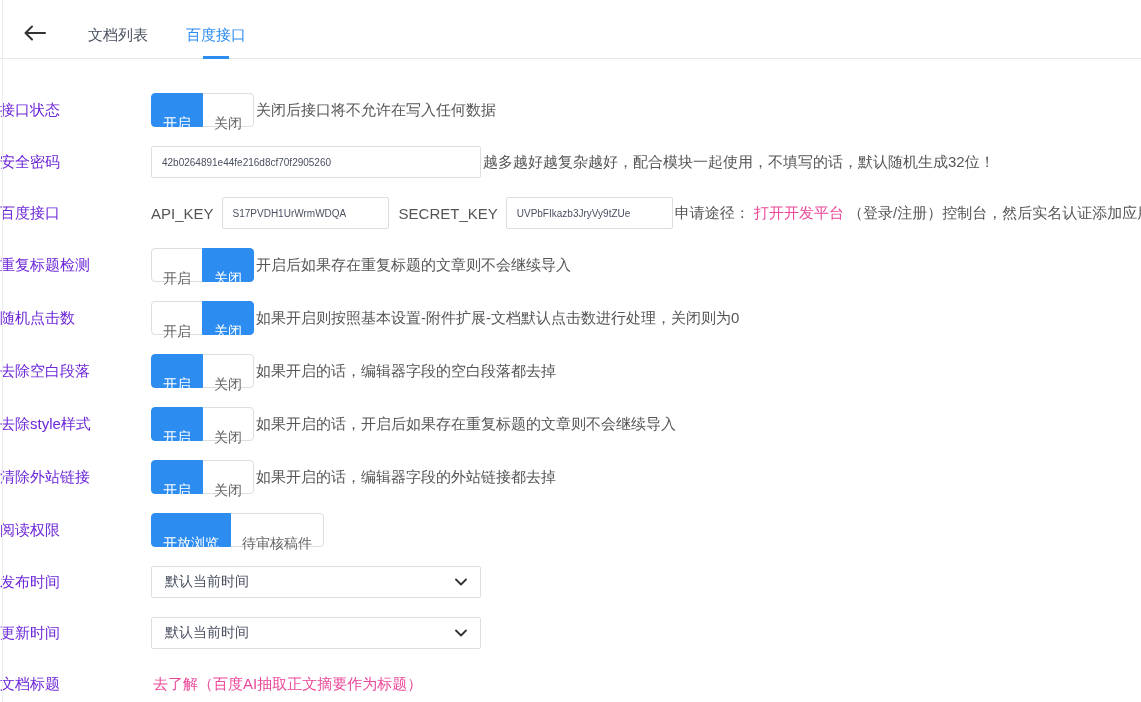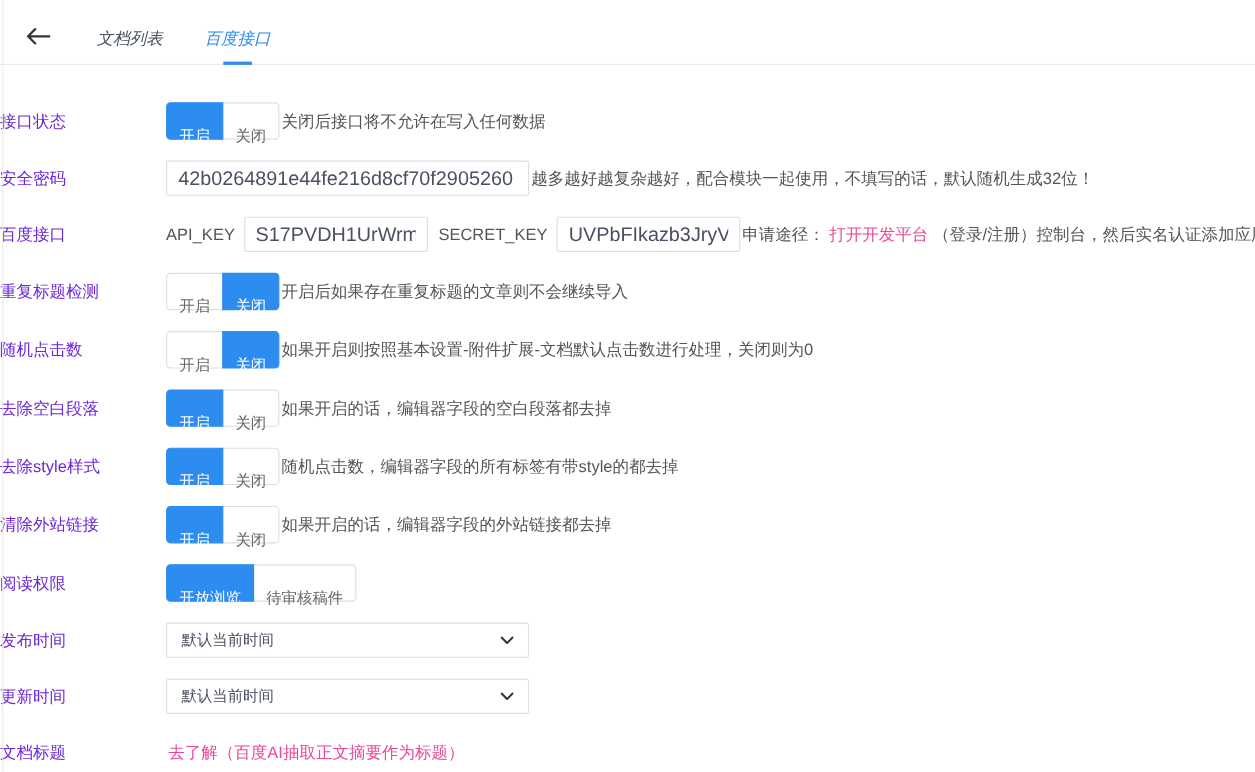--- a/index.html
+++ b/index.html
@@ -22,21 +22,21 @@
     display:flex;
     align-items:center;
     padding-top:12px;
   }
   .back-btn {
     margin-left:22px;
     width:26px; height:22px;
     display:flex; align-items:center; justify-content:center;
     cursor:pointer;
   }
-  .tabs { display:flex; height:100%; align-items:center;font-style:italic; }
+  .tabs { display:flex; height:100%; align-items:center; }
   .tab {
     position:relative;
     height:100%;
     display:flex; align-items:center;
     font-size:15px;
     color:#495060;
     cursor:pointer;
   }
   .tab-doclist { margin-left:40px; }
   .tab-plugin  { margin-left:38px; }
@@ -100,21 +100,21 @@
     z-index:1;
   }
 
   
   .txt-input {
     width:330px;
     height:32px;
     border:1px solid #dcdee2;
     border-radius:2px;
     padding:0 10px;
-    font-size:18px;
+    font-size:10px;
     color:#495060;
     font-family:"Liberation Sans","DejaVu Sans",sans-serif;
     outline:none;
     background:#fff;
   }
   .kv-label { font-size:15px; color:#555; white-space:nowrap; }
   .kv-input { width:167px; margin-left:8px; }
   .kv-gap   { margin-left:10px; }
 
   
@@ -222,21 +222,21 @@
     </div>
   </div>
 
   <div class="row">
     <div class="row-label">去除style样式</div>
     <div class="row-ctrl">
       <div class="btn-group">
         <button class="tbtn active">开启</button>
         <button class="tbtn">关闭</button>
       </div>
-      <span class="help">随机点击数，编辑器字段的所有标签有带style的都去掉</span>
+      <span class="help">如果开启的话，开启后如果存在重复标题的文章则不会继续导入</span>
     </div>
   </div>
 
   <div class="row">
     <div class="row-label">清除外站链接</div>
     <div class="row-ctrl">
       <div class="btn-group">
         <button class="tbtn active">开启</button>
         <button class="tbtn">关闭</button>
       </div>

